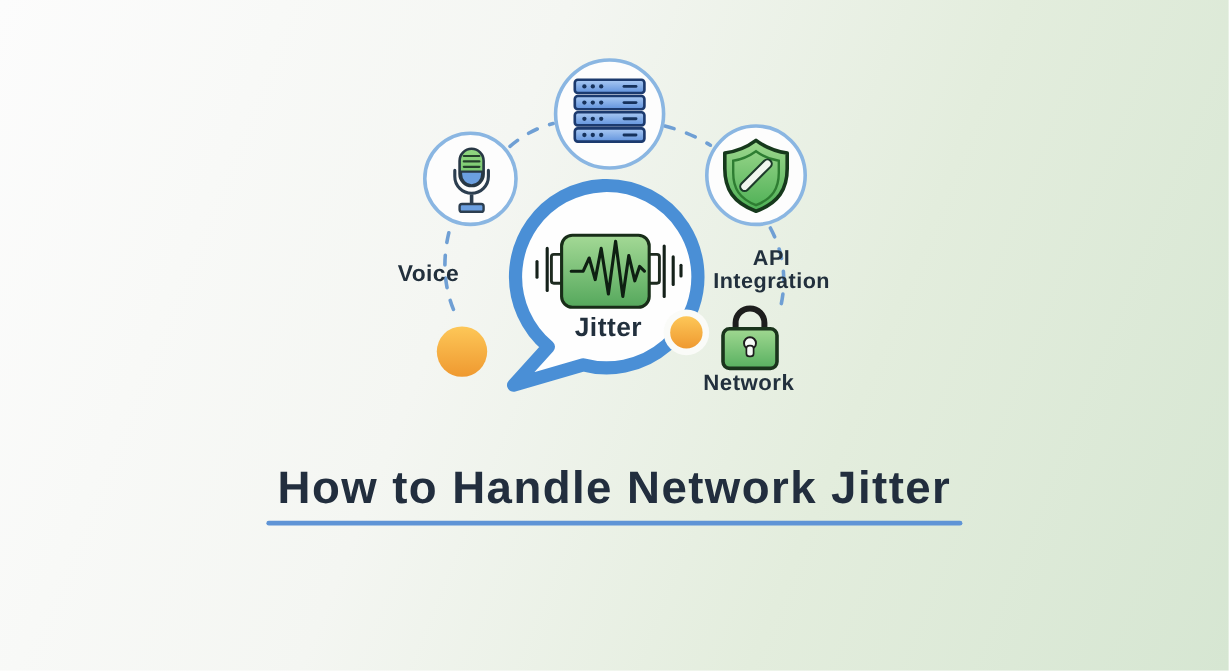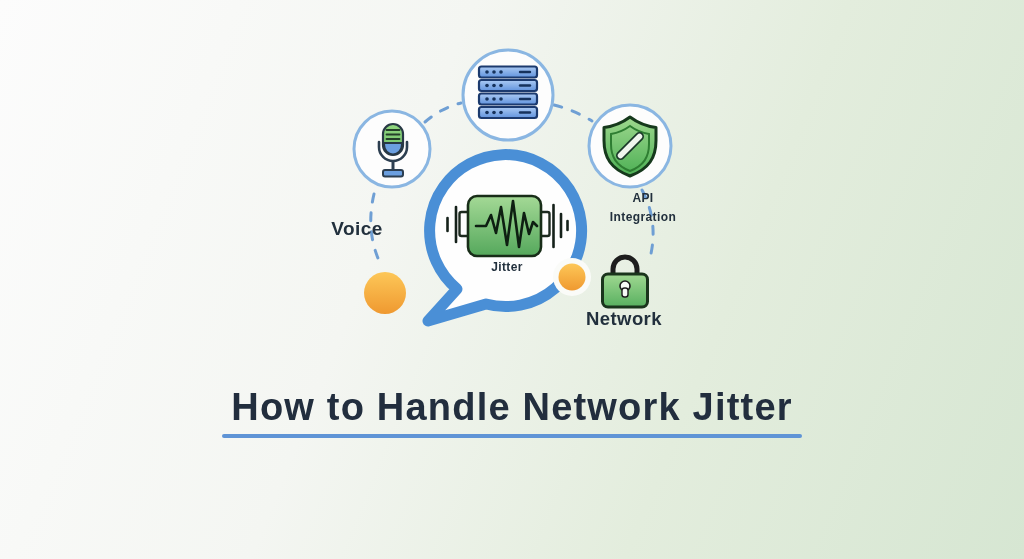--- a/index.html
+++ b/index.html
@@ -14,22 +14,22 @@
   .lbl{
     position:absolute;
     transform:translateX(-50%);
     font-weight:700;
     color:#22303d;
     letter-spacing:.4px;
     white-space:nowrap;
     text-align:center;
   }
   .lbl-voice{left:357px;top:218px;font-size:19px;}
-  .lbl-jitter{left:507px;top:260px;font-size:12px;}
-  .lbl-api{left:643px;top:189px;font-size:12px;line-height:19px;}
+  .lbl-jitter{left:507px;top:260px;font-size:22px;}
+  .lbl-api{left:643px;top:206px;font-size:18px;line-height:19px;}
   .lbl-handling{left:624px;top:308px;font-size:18.5px;}
   .title-block{
     position:absolute;left:0;top:388px;width:1024px;
     display:flex;flex-direction:column;align-items:center;gap:15px;
   }
   .title-line{display:inline-flex;flex-direction:column;align-items:center;}
   .title-text{
     font-size:38px;font-weight:700;line-height:1.0;
     color:#222e3e;letter-spacing:1.2px;white-space:nowrap;
   }

